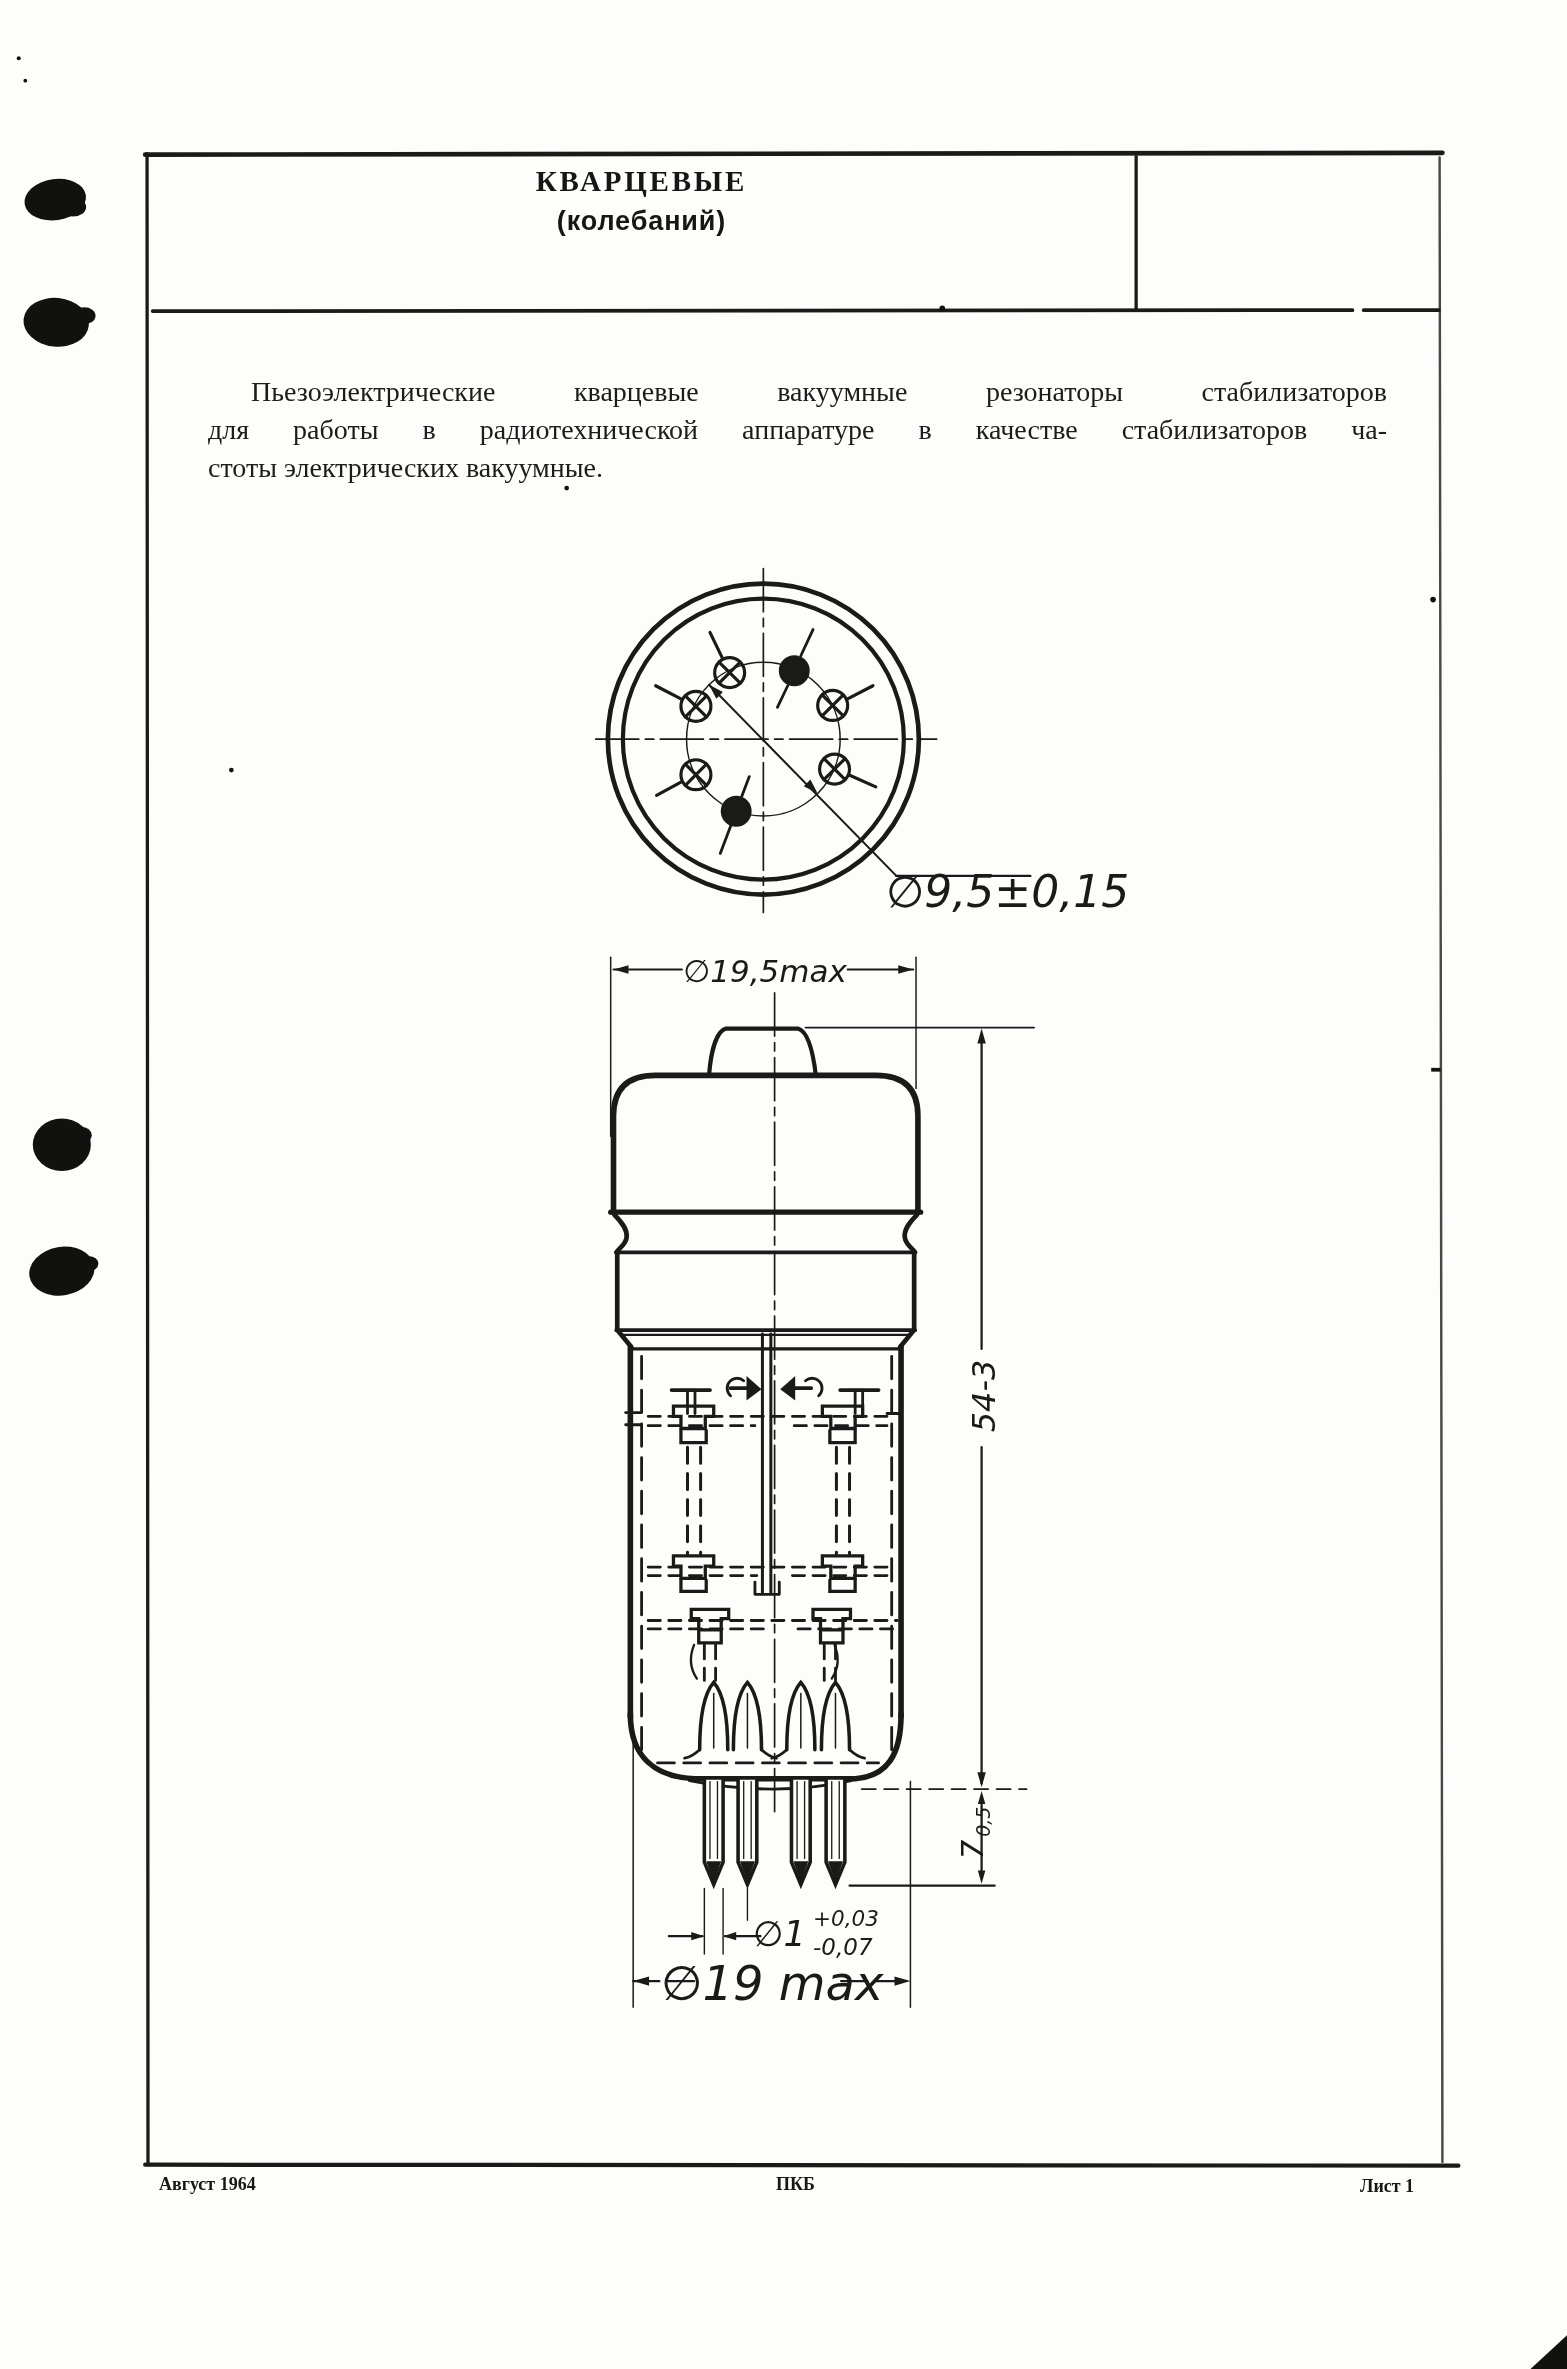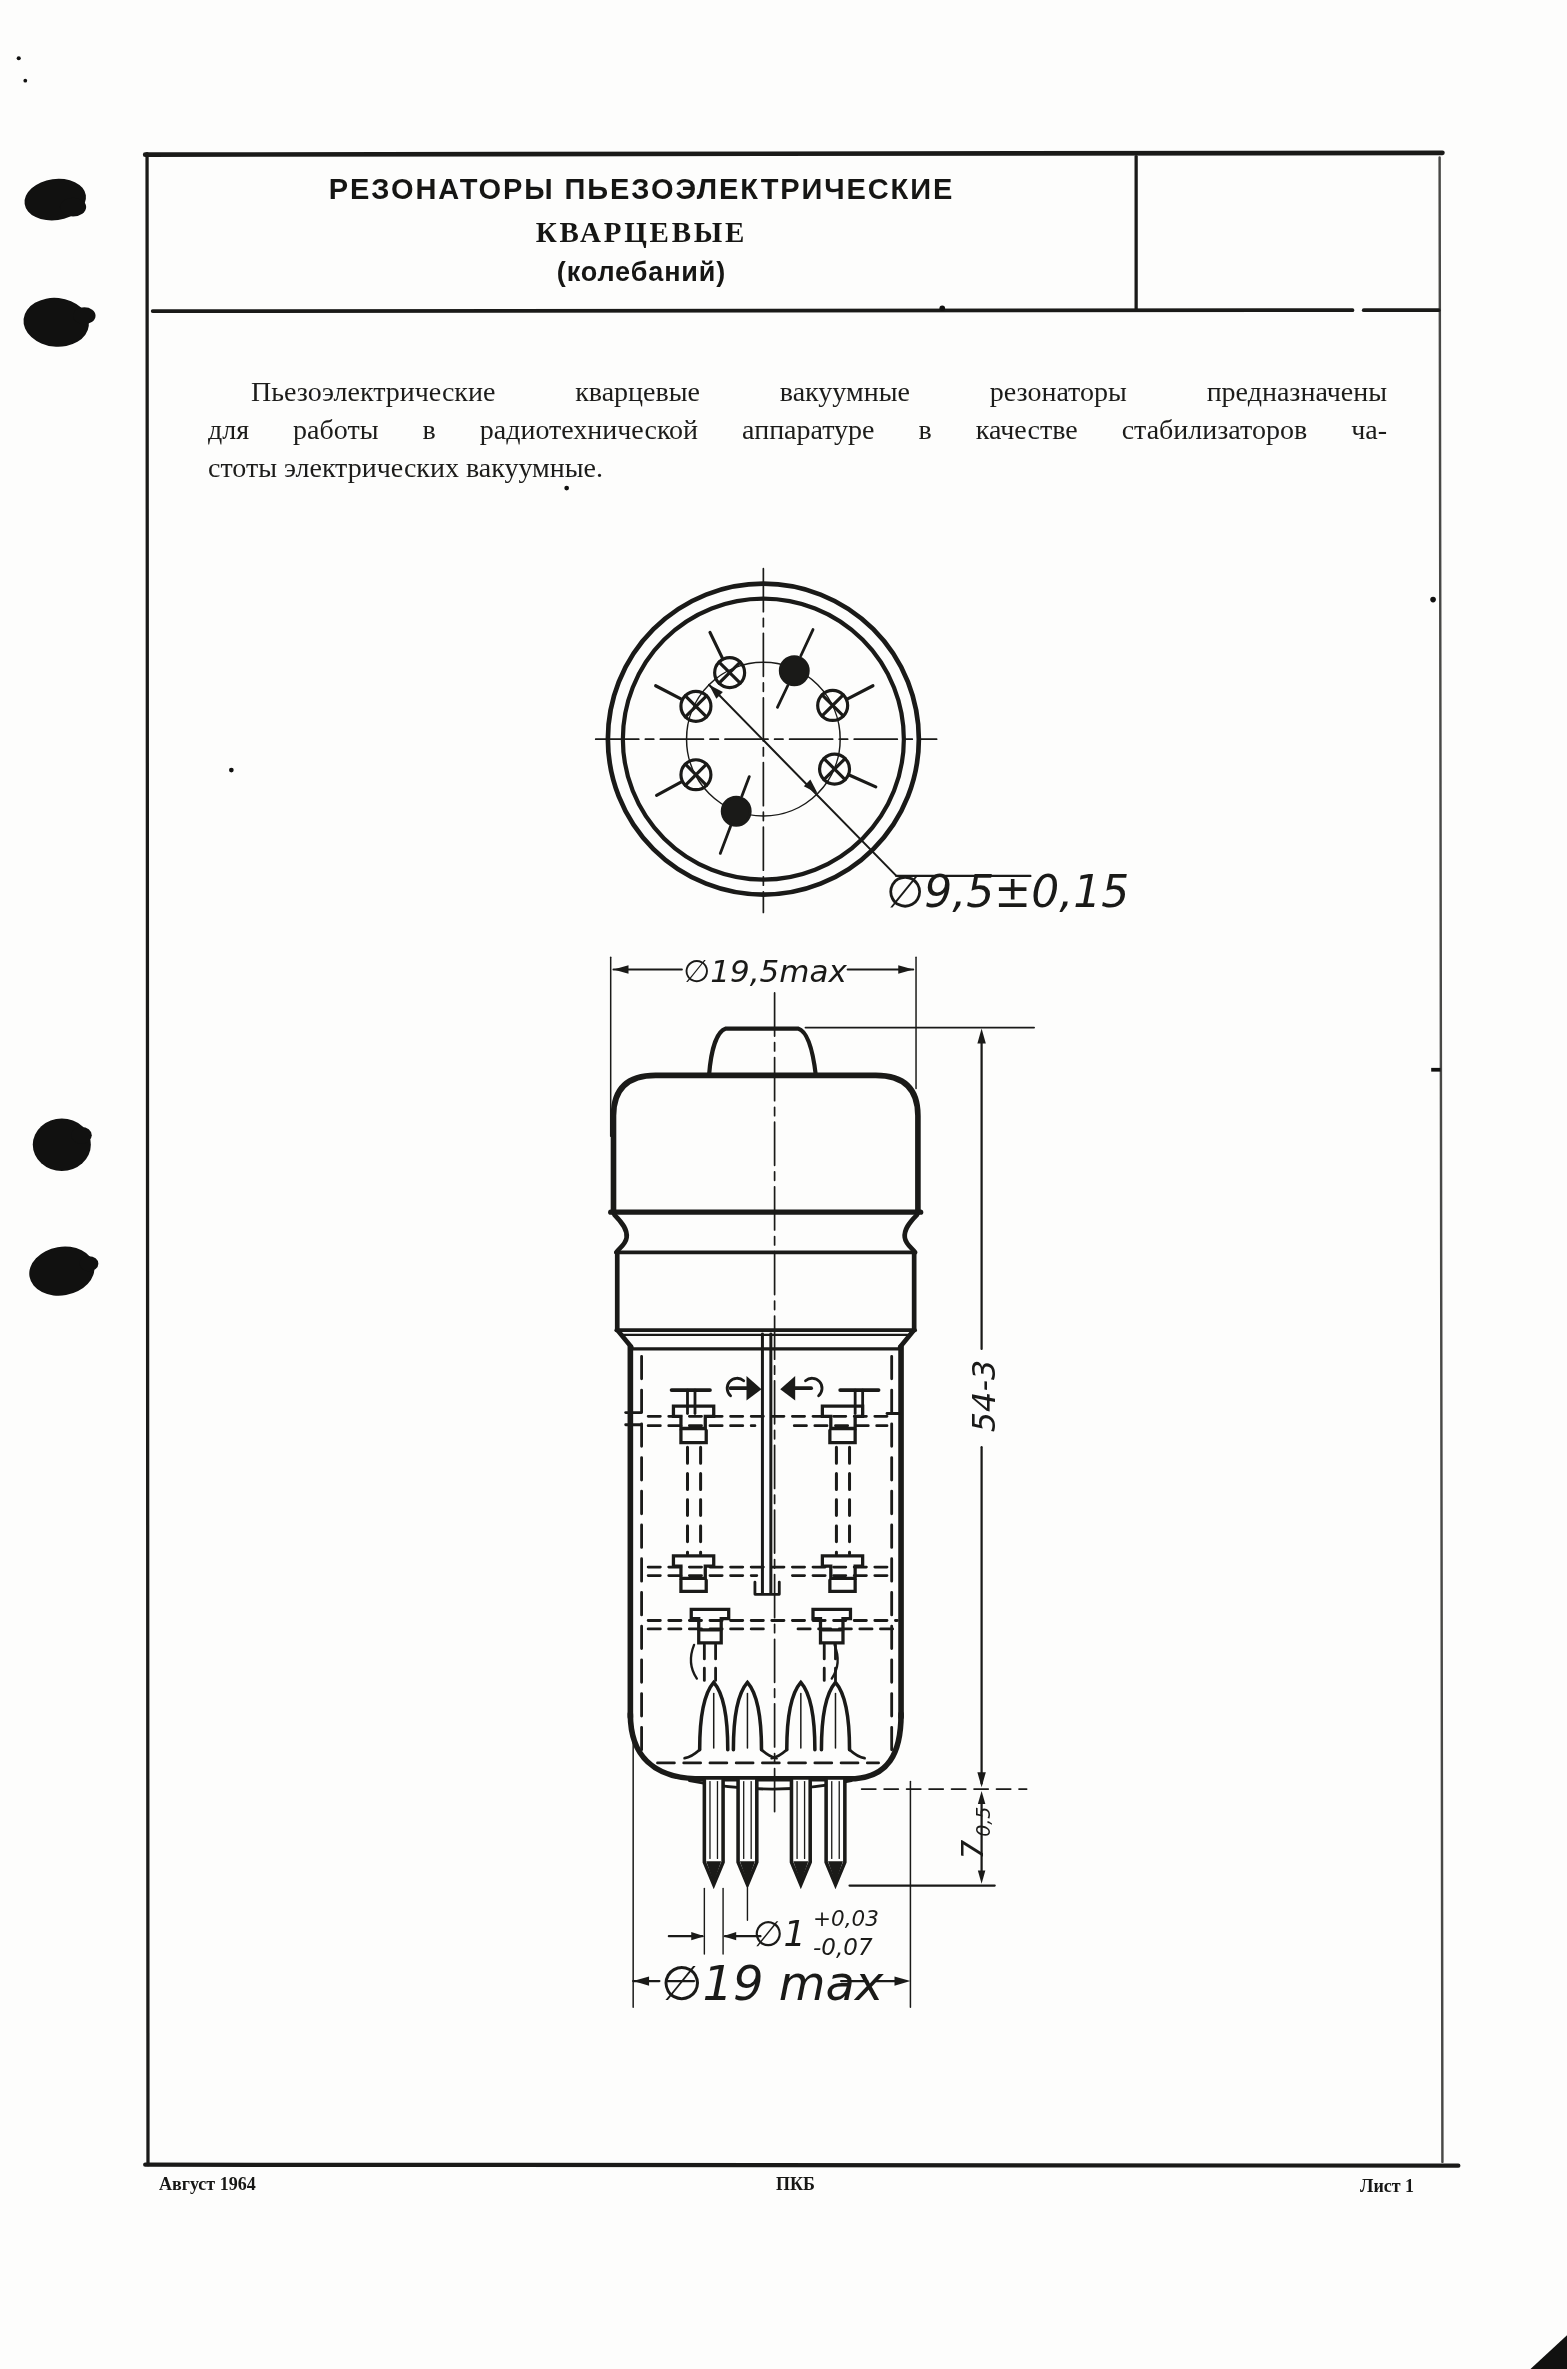--- a/index.html
+++ b/index.html
@@ -255,27 +255,26 @@
         <circle cx="27" cy="86" r="2"></circle>
     <circle cx="1006" cy="329" r="3"></circle>
         <circle cx="247" cy="822" r="2.5"></circle>
     <circle cx="605" cy="521" r="2.5"></circle>
         <circle cx="1530" cy="640" r="3"></circle>
     <rect x="1528" y="1140" width="10" height="4"></rect>
   </g>
 </svg>
 
 <div class="title-block">
-  <div class="title-l1">РЕЗОНАТОРЫ ПЬЕЗОЭЛЕКТРИЧЕСКИЕ</div>
   <div class="title-l2">КВАРЦЕВЫЕ</div>
   <div class="title-l3">(колебаний)</div>
 </div>
 
 <div class="para">
-  <div class="jl first">Пьезоэлектрические кварцевые вакуумные резонаторы предназначены</div>
+  <div class="jl first">Пьезоэлектрические кварцевые вакуумные резонаторы стабилизаторов</div>
   <div class="jl">для работы в радиотехнической аппаратуре в качестве стабилизаторов ча-</div>
   <div>стоты электрических вакуумные.</div>
 </div>
 
 <span class="dim" style="left:886px;top:830px;font-size:44px;margin-top:36px;">∅9,5±0,15</span>
 <span class="dim ctr" style="left:765px;top:971px;font-size:31px;">∅19,5max</span>
 <span class="dim rot" style="left:984px;top:1396px;font-size:32px;">54-3</span>
 <span class="dim rot" style="left:974px;top:1833px;font-size:31px;"><span>7</span><span class="sub">0,5</span></span>
 <span class="dim vctr" style="left:753px;top:1934px;font-size:35px;">∅1</span>
 <span class="dim" style="left:813px;top:1906px;font-size:21.5px;">+0,03</span>

